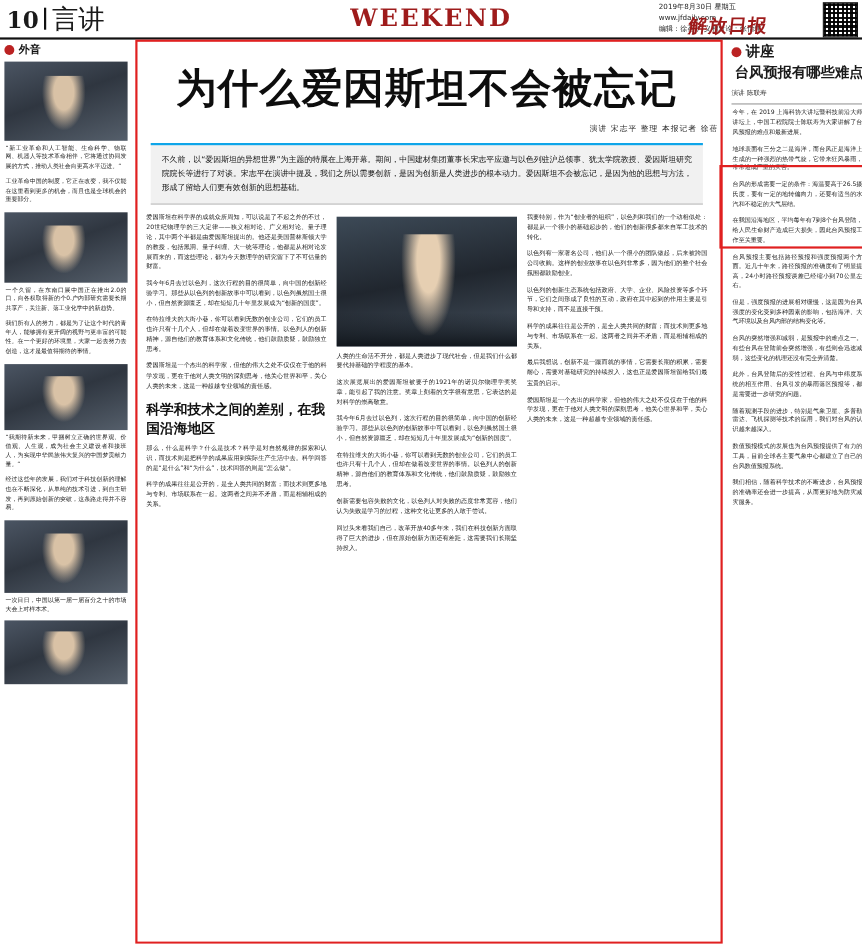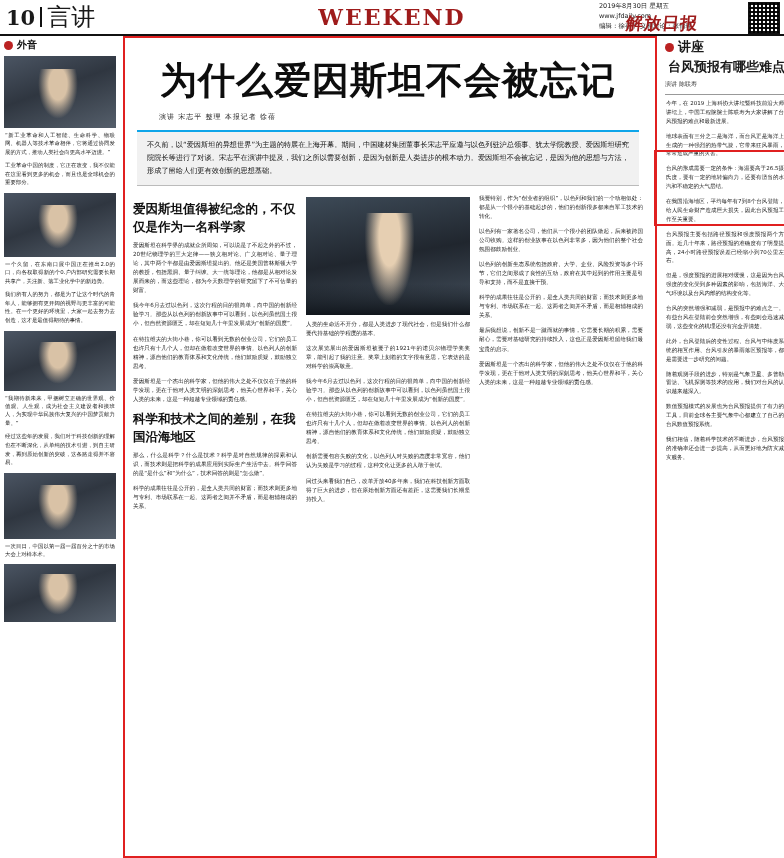--- a/index.html
+++ b/index.html
@@ -104,21 +104,21 @@
   .headline{
     font-family:"DejaVu Serif", serif;
     font-weight:bold;
     font-size:37px;
     letter-spacing:1px;
     text-align:center;
     margin:20px 10px 6px 10px;
     color:#0d0d0d;
   }
   .byline{
-    text-align:left;font-size:7px;color:#222;margin-bottom:8px;letter-spacing:1px;padding-left:36px;
+    text-align:right;font-size:7px;color:#222;margin-bottom:8px;letter-spacing:1px;padding-left:36px;
   }
   .lead{
     margin:0 14px 8px 14px;
     border-top:2px solid #0ea5e9;border-bottom:1px solid #bbb;
     background:#f1f1f1;
     padding:7px 10px;
     font-size:7.2px;line-height:1.8;text-align:justify;color:#111;
   }
   .sub-h{
     font-family:"DejaVu Serif", serif;
@@ -207,21 +207,20 @@
   </div>
 
   <div class="col-mid">
     <div class="headline">为什么爱因斯坦不会被忘记</div>
     <div class="byline">演讲 宋志平  整理 本报记者 徐蓓</div>
     <div class="lead">不久前，以“爱因斯坦的异想世界”为主题的特展在上海开幕。期间，中国建材集团董事长宋志平应邀与以色列驻沪总领事、犹太学院教授、爱因斯坦研究院院长等进行了对谈。宋志平在演讲中提及，我们之所以需要创新，是因为创新是人类进步的根本动力。爱因斯坦不会被忘记，是因为他的思想与方法，形成了留给人们更有效创新的思想基础。</div>
 
     <div class="mid-body">
 
       <div class="mcol">
-        <div class="sub-h">爱因斯坦值得被纪念的，不仅仅是作为一名科学家</div>
         <div class="mtext">爱因斯坦在科学界的成就众所周知，可以说是了不起之外的不过，20世纪物理学的三大定律——狭义相对论、广义相对论、量子理论，其中两个半都是由爱因斯坦提出的。他还是美国普林斯顿大学的教授，包括黑洞、量子纠缠、大一统等理论，他都是从相对论发展而来的，而这些理论，都为今天数理学的研究留下了不可估量的财富。</div>
         <div class="mtext">我今年6月去过以色列，这次行程的目的很简单，向中国的创新经验学习。那些从以色列的创新故事中可以看到，以色列虽然国土很小，但自然资源匮乏，却在短短几十年里发展成为“创新的国度”。</div>
         <div class="mtext">在特拉维夫的大街小巷，你可以看到无数的创业公司，它们的员工也许只有十几个人，但却在做着改变世界的事情。以色列人的创新精神，源自他们的教育体系和文化传统，他们鼓励质疑，鼓励独立思考。</div>
         <div class="mtext">爱因斯坦是一个杰出的科学家，但他的伟大之处不仅仅在于他的科学发现，更在于他对人类文明的深刻思考，他关心世界和平，关心人类的未来，这是一种超越专业领域的责任感。</div>
         <div class="sub-h">科学和技术之间的差别，在我国沿海地区</div>
         <div class="mtext">那么，什么是科学？什么是技术？科学是对自然规律的探索和认识，而技术则是把科学的成果应用到实际生产生活中去。科学回答的是“是什么”和“为什么”，技术回答的则是“怎么做”。</div>
         <div class="mtext">科学的成果往往是公开的，是全人类共同的财富；而技术则更多地与专利、市场联系在一起。这两者之间并不矛盾，而是相辅相成的关系。</div>
       </div>
 
       <div class="mcol">

